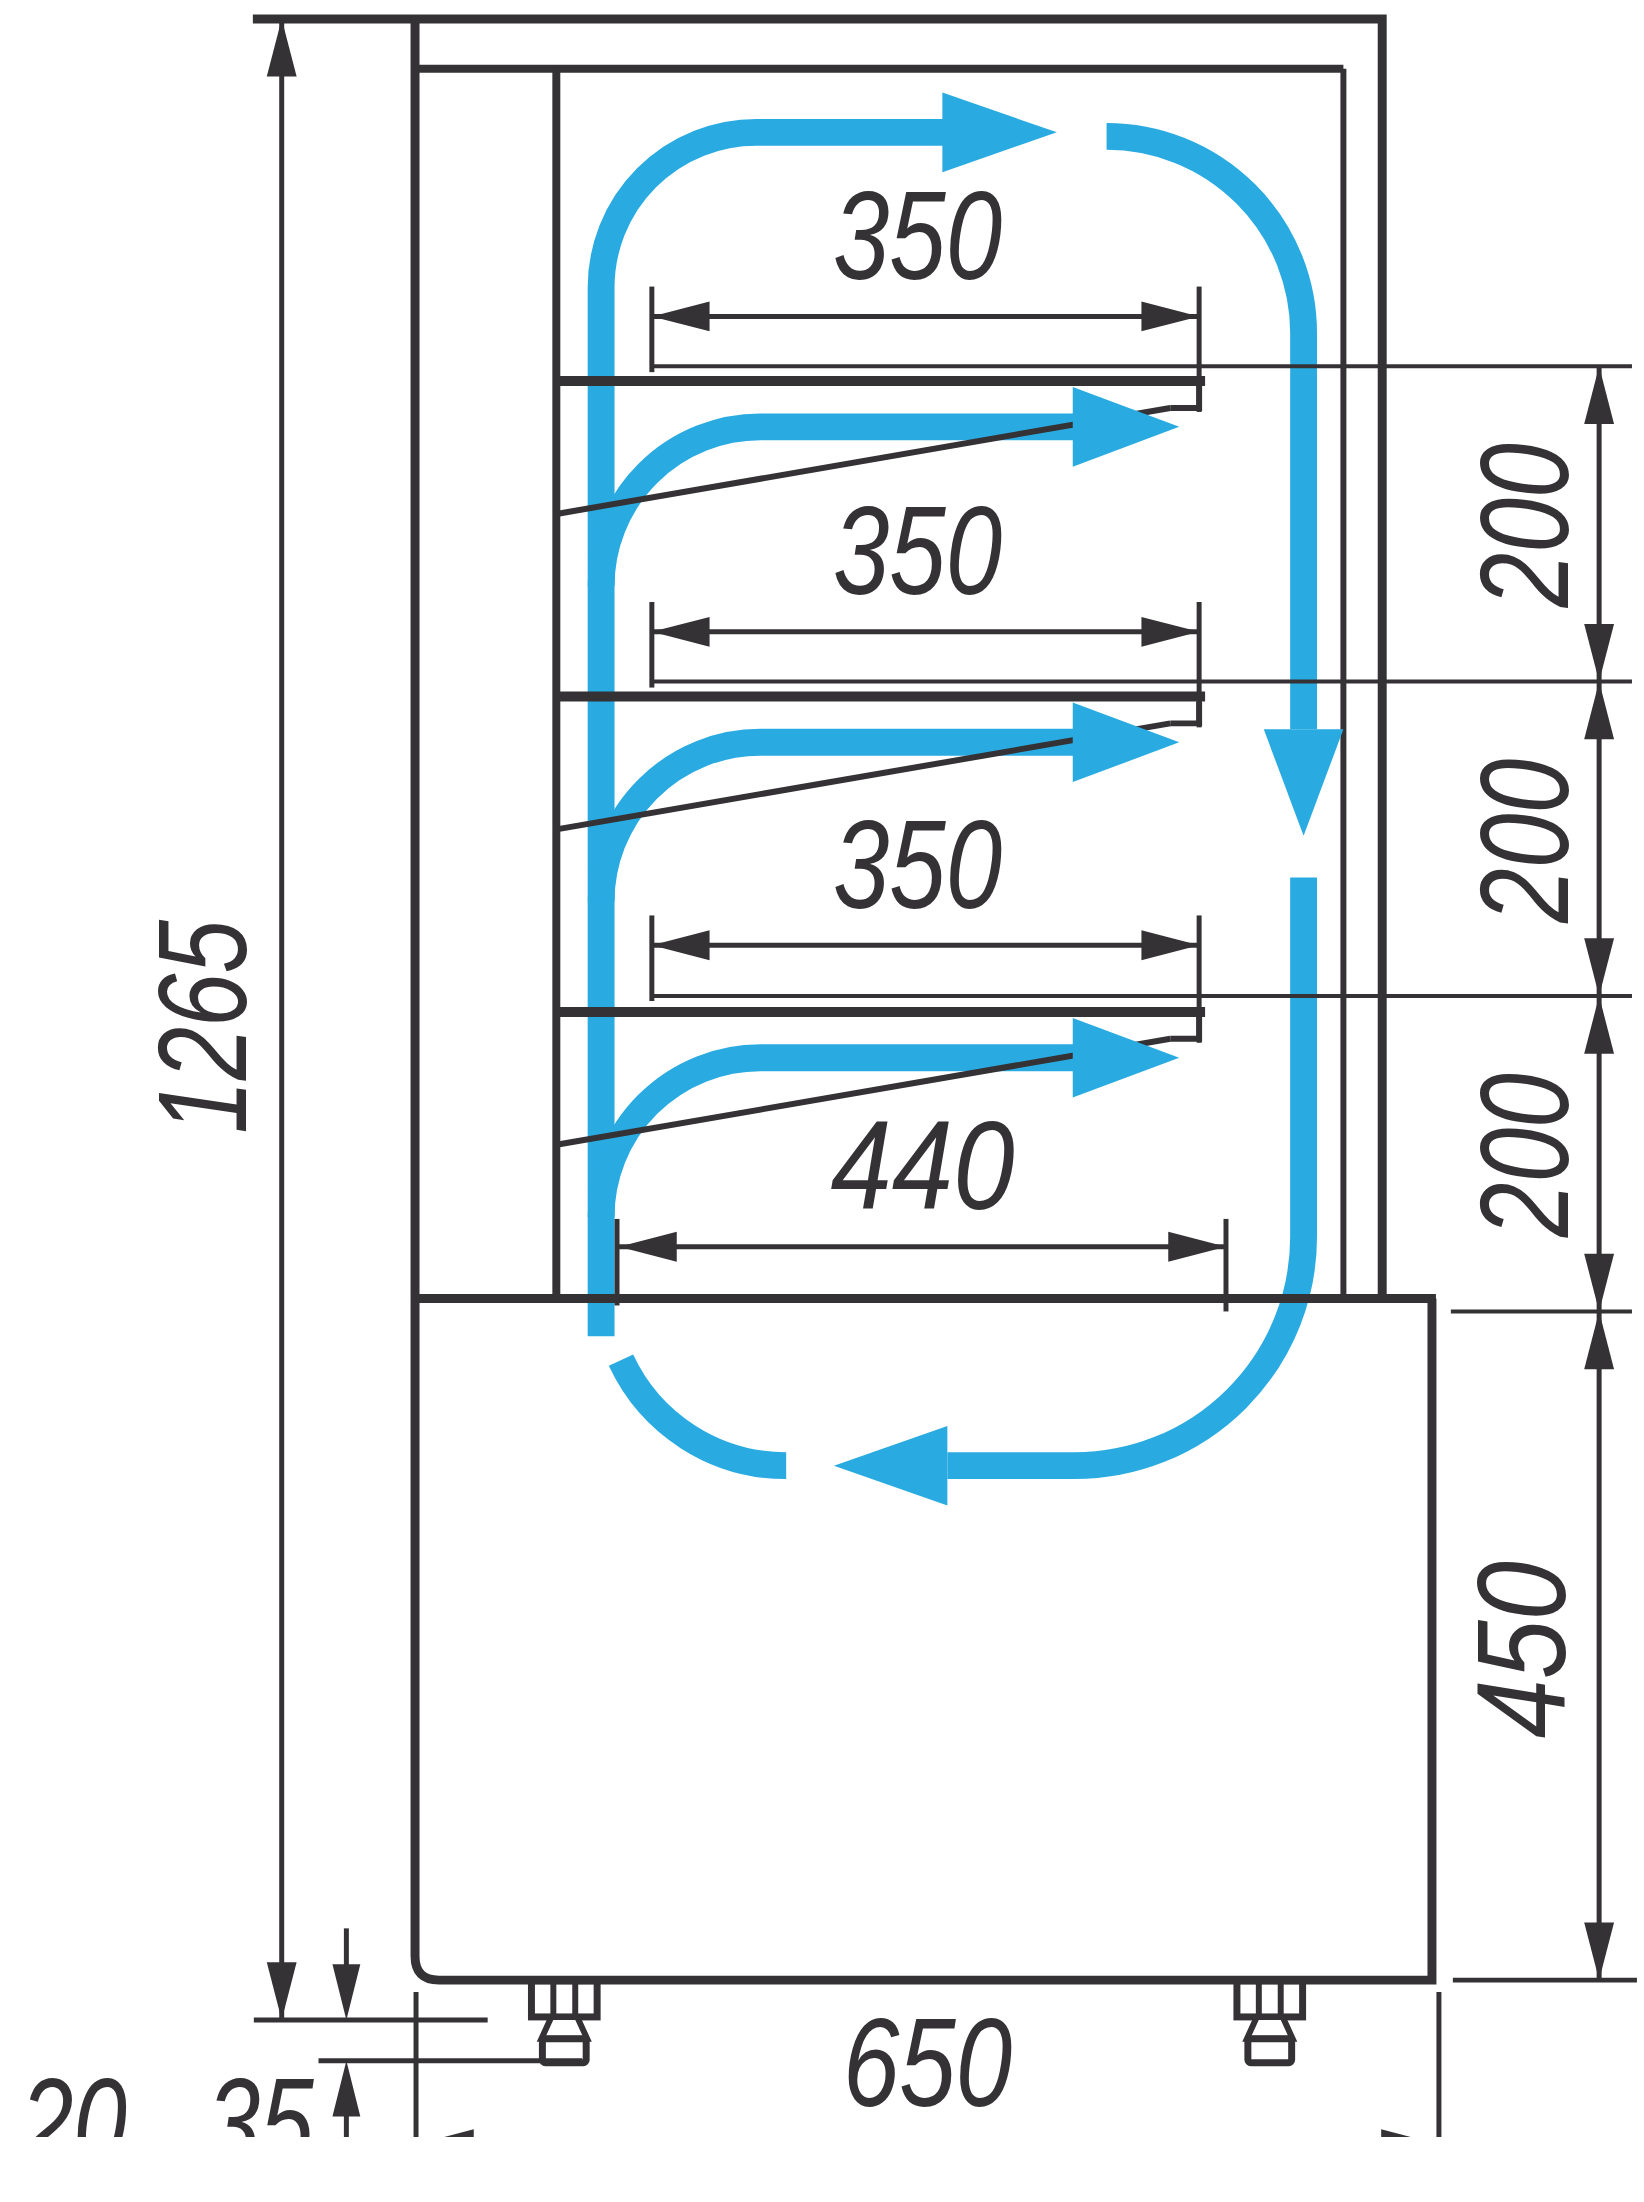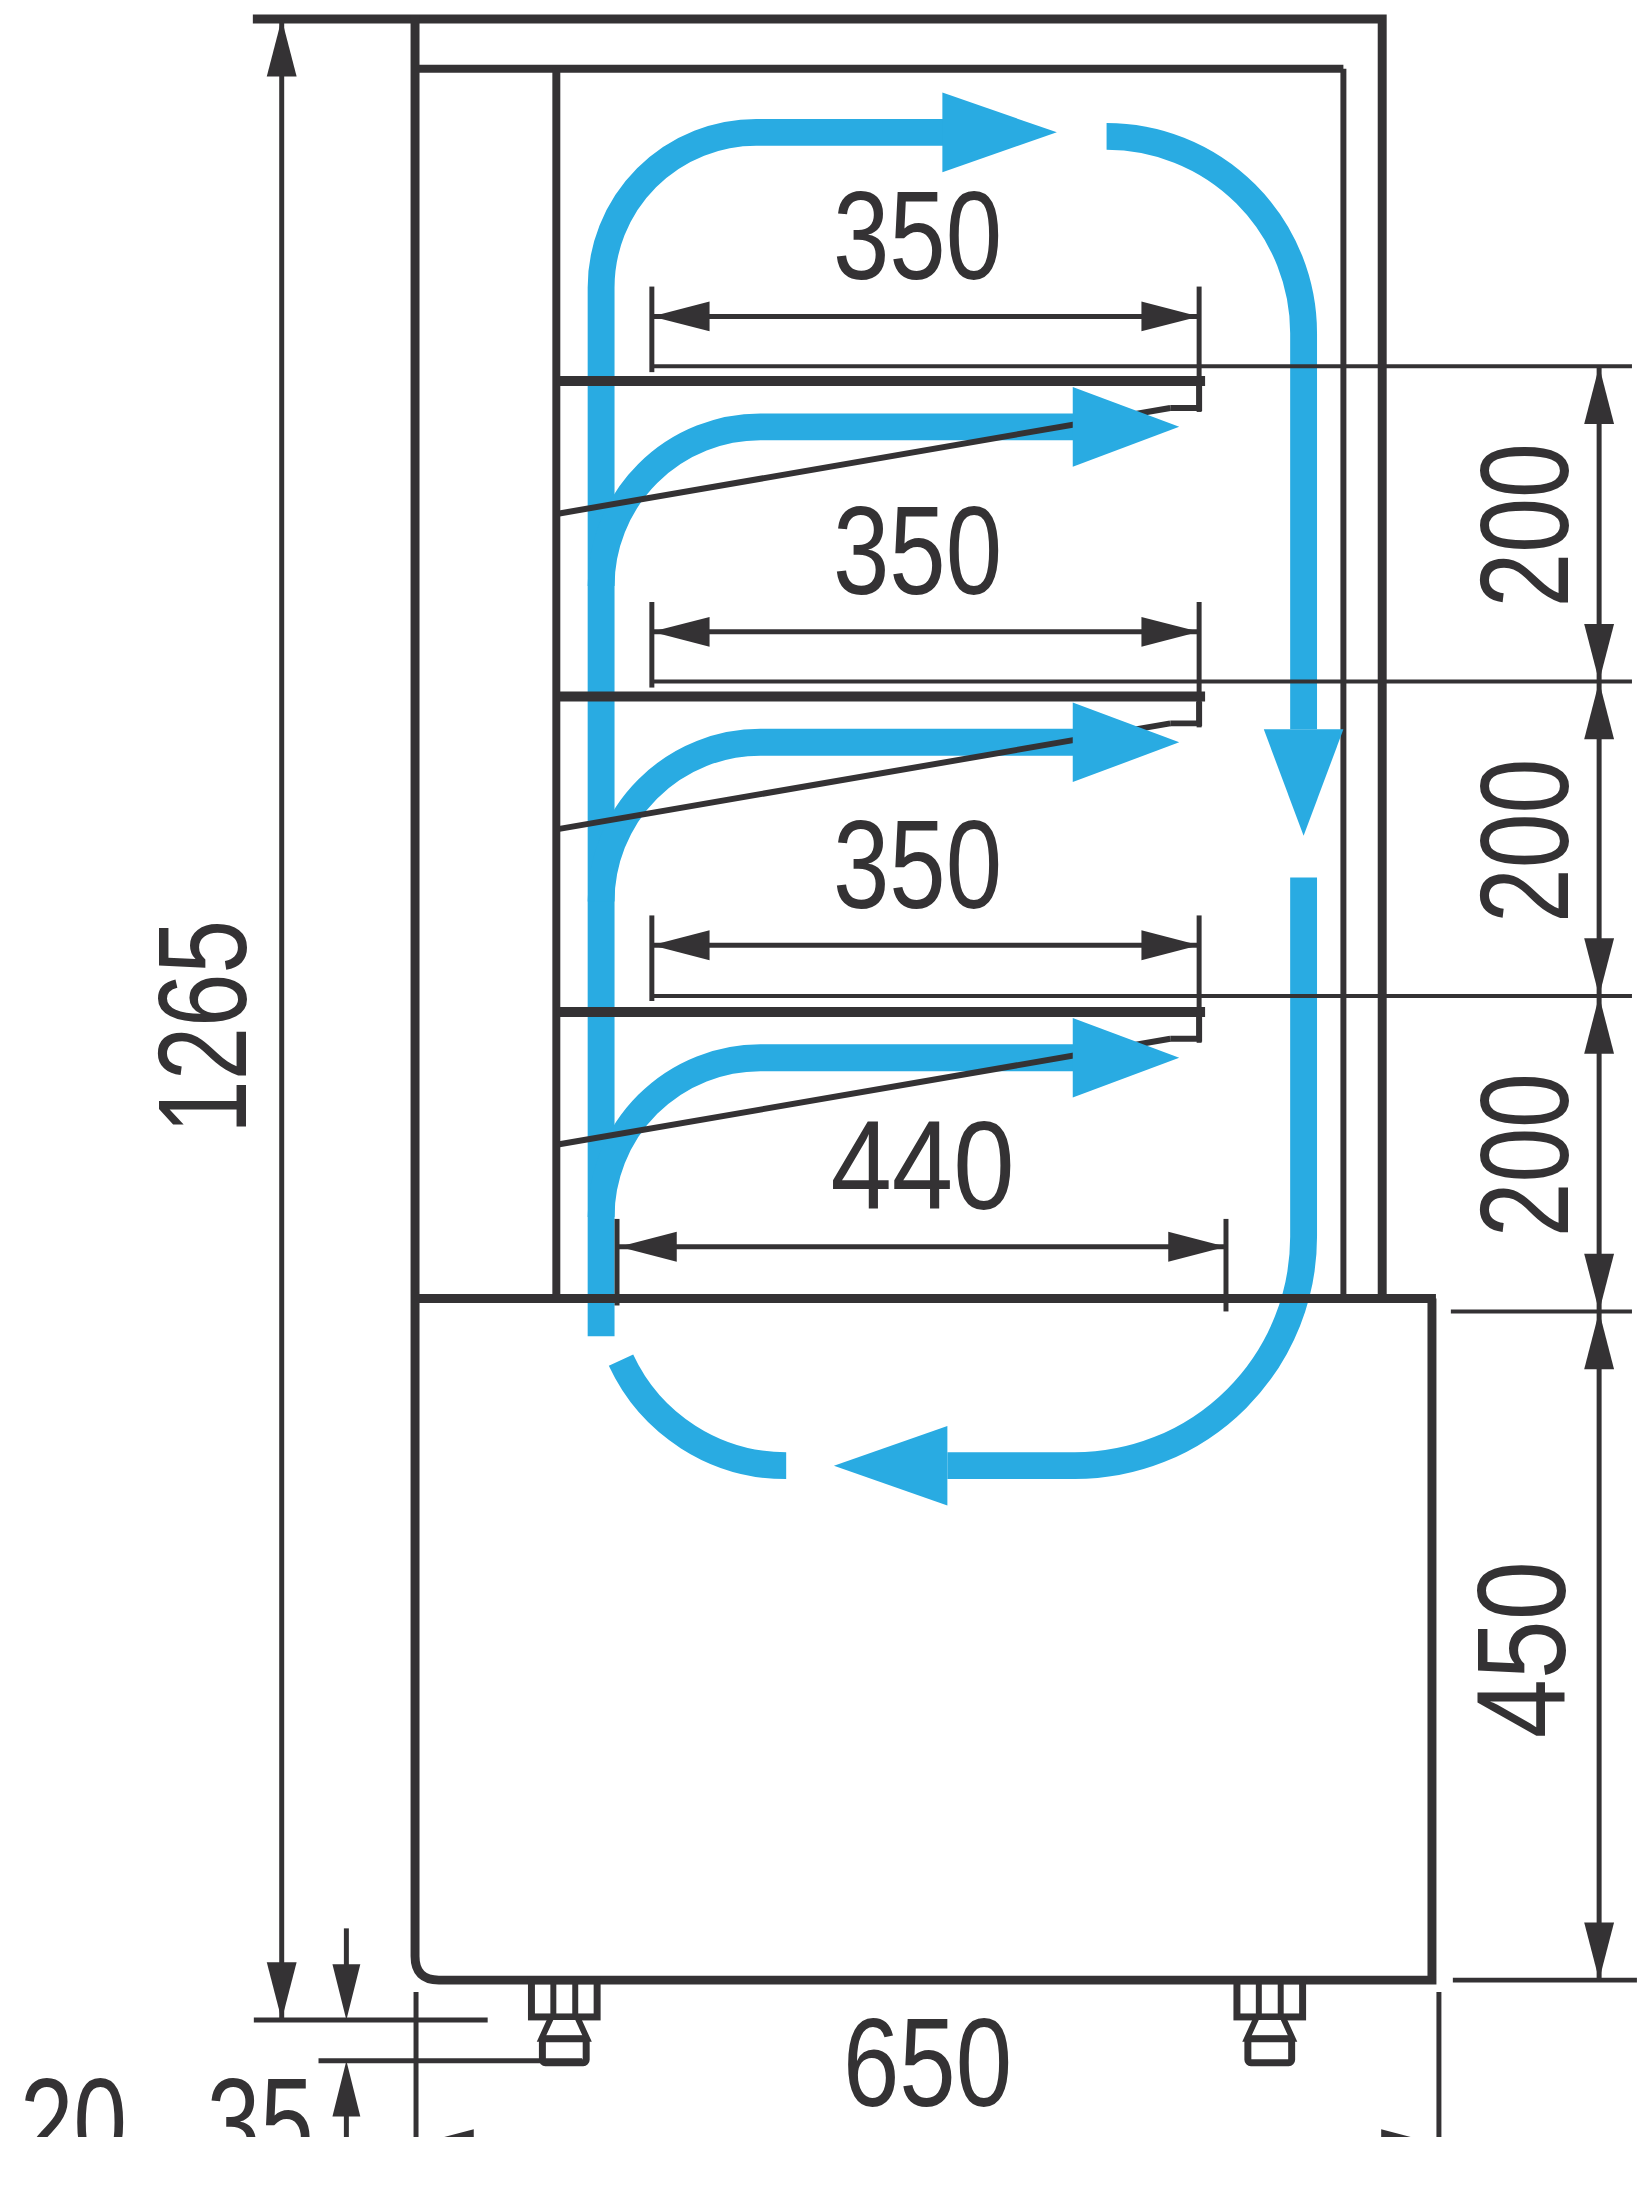--- a/index.html
+++ b/index.html
@@ -1,21 +1,21 @@
 <!DOCTYPE html>
 <html style="--line: #343234; --flow: #29ABE2; --background: #FFFFFF;"><head>
 <meta charset="utf-8">
 <style>
   :root{
     --line:#343234;
     --flow:#29ABE2;
     --background:#FFFFFF;
   }
   html,body{margin:0;padding:0;background:var(--background);}
-  .page{position:relative;width:1645px;height:2137px;background:var(--background);overflow:hidden;}
+  .page{position:relative;width:1645px;height:2137px;background:var(--background);overflow:hidden;font-style:italic;}
   svg{position:absolute;left:0;top:0;}
   .k{stroke:var(--line);fill:none;stroke-linecap:butt;}
   .w4{stroke-width:4px;}
   .w5{stroke-width:5px;}
   .w6{stroke-width:6px;}
   .w7{stroke-width:7px;}
   .w8{stroke-width:8px;}
   .w9{stroke-width:9px;}
   .w10{stroke-width:10px;}
   .kf{fill:var(--line);stroke:none;}

